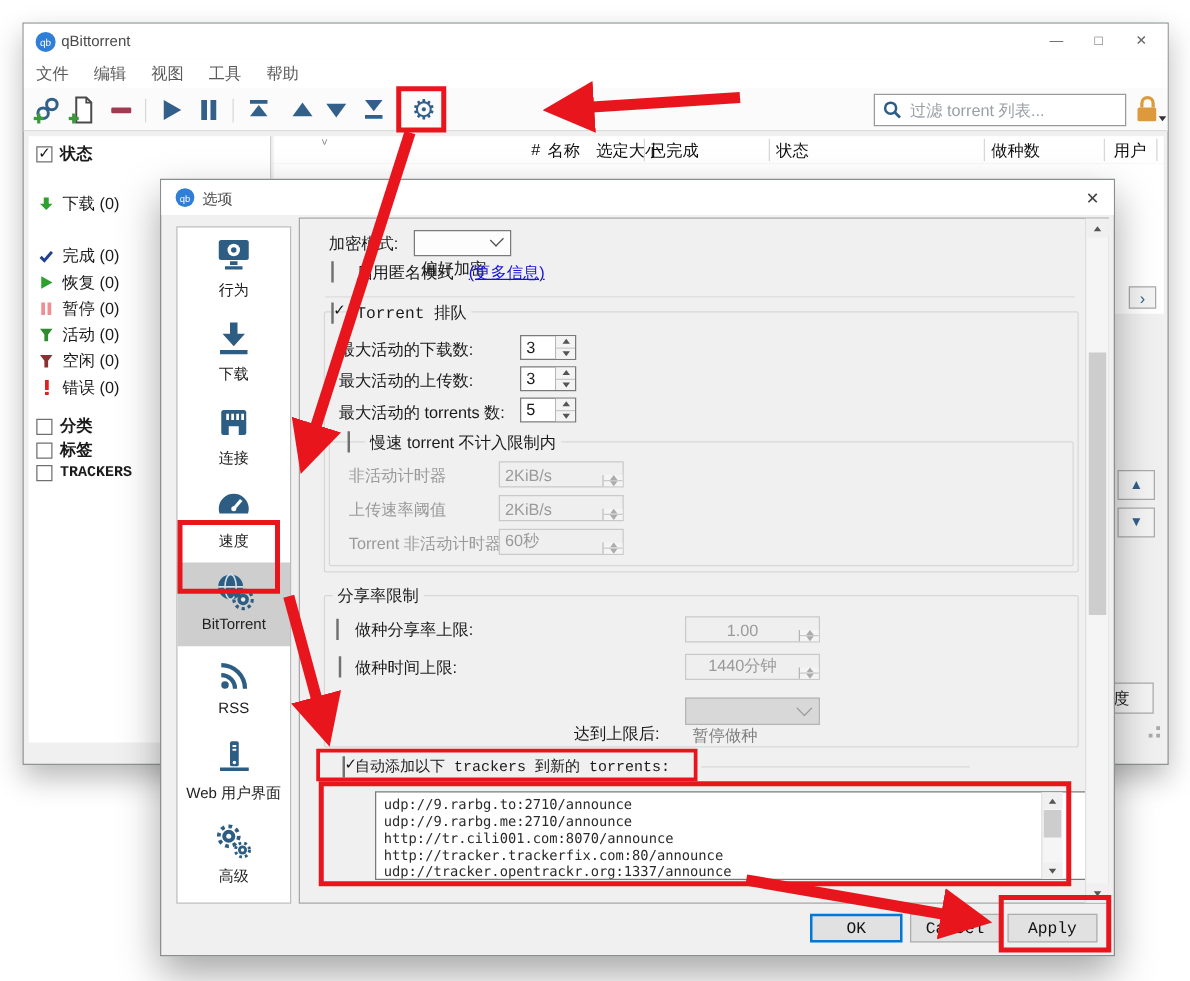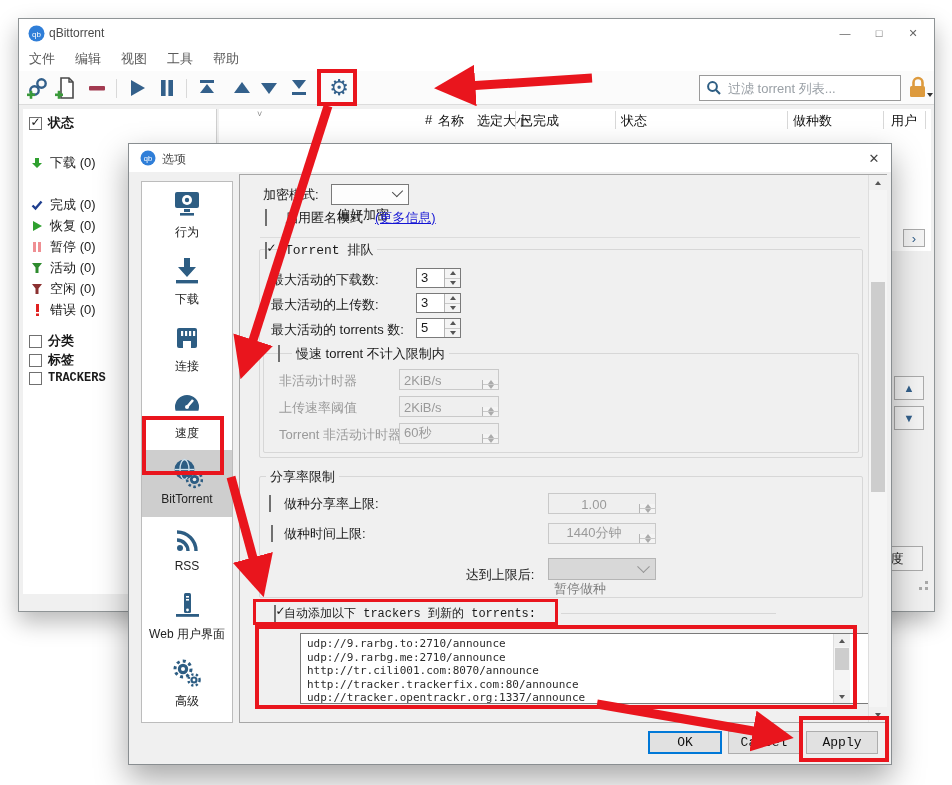--- a/index.html
+++ b/index.html
@@ -493,21 +493,21 @@
     <span class="spin-btns">
         <div>
           <span class="t-up"></span>
         </div>
         <div>
           <span class="t-down"></span>
         </div>
       </span>
   </div>
 
-  <span class="abs fld-label" style="left:330px;top:422px;width:82px;text-align:center">达到上限后:</span>
+  <span class="abs fld-label" style="left:330px;top:434px;width:82px;text-align:left">达到上限后:</span>
   <div class="abs combo dis" style="left:419px;top:414px;width:108px;height:22px">
     <span class="val">暂停做种</span>
       <span class="chev"></span>
   </div>
 
   
   <div class="abs hline" style="left:432px;top:469px;width:215px;background:#d7d7d7"></div>
   <span class="abs cb checked" style="left:135px;top:462px"></span>
   <span class="abs fld-label" style="left:155px;top:461px;font-family:'Liberation Mono','DejaVu Sans Mono',monospace;font-size:12px">自动添加以下 trackers 到新的 torrents:</span>
 

